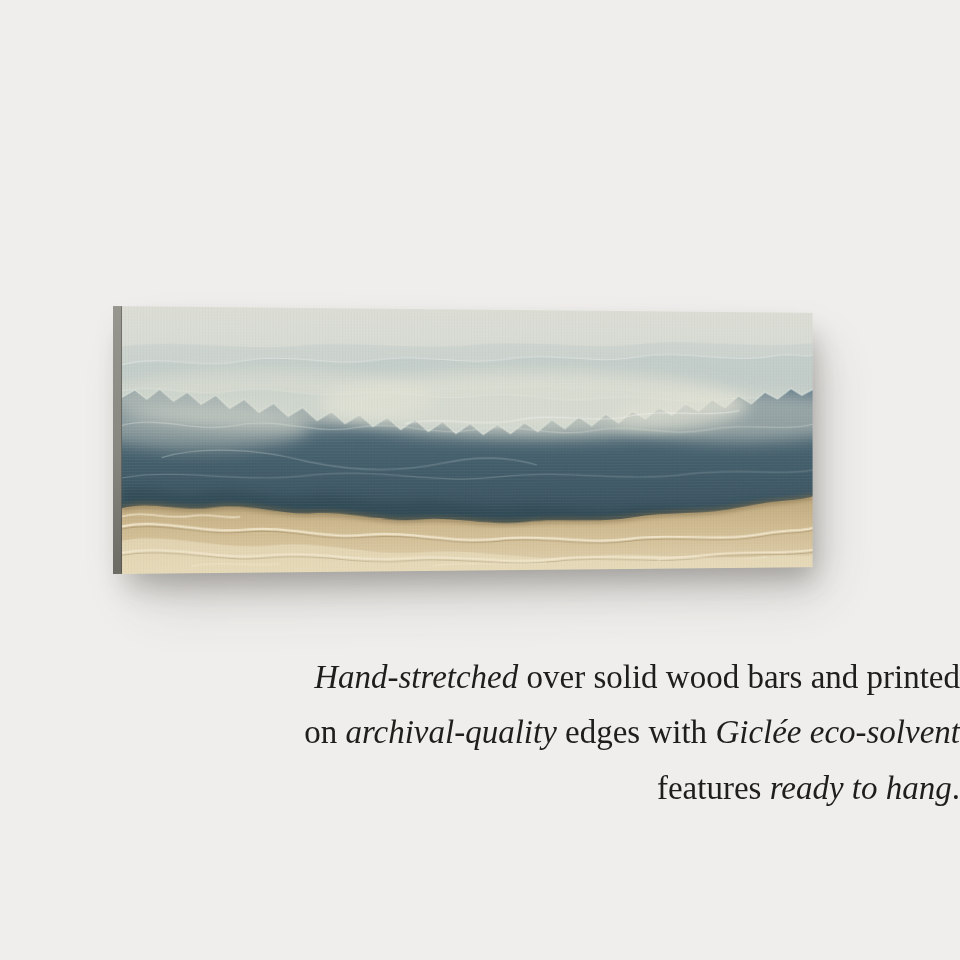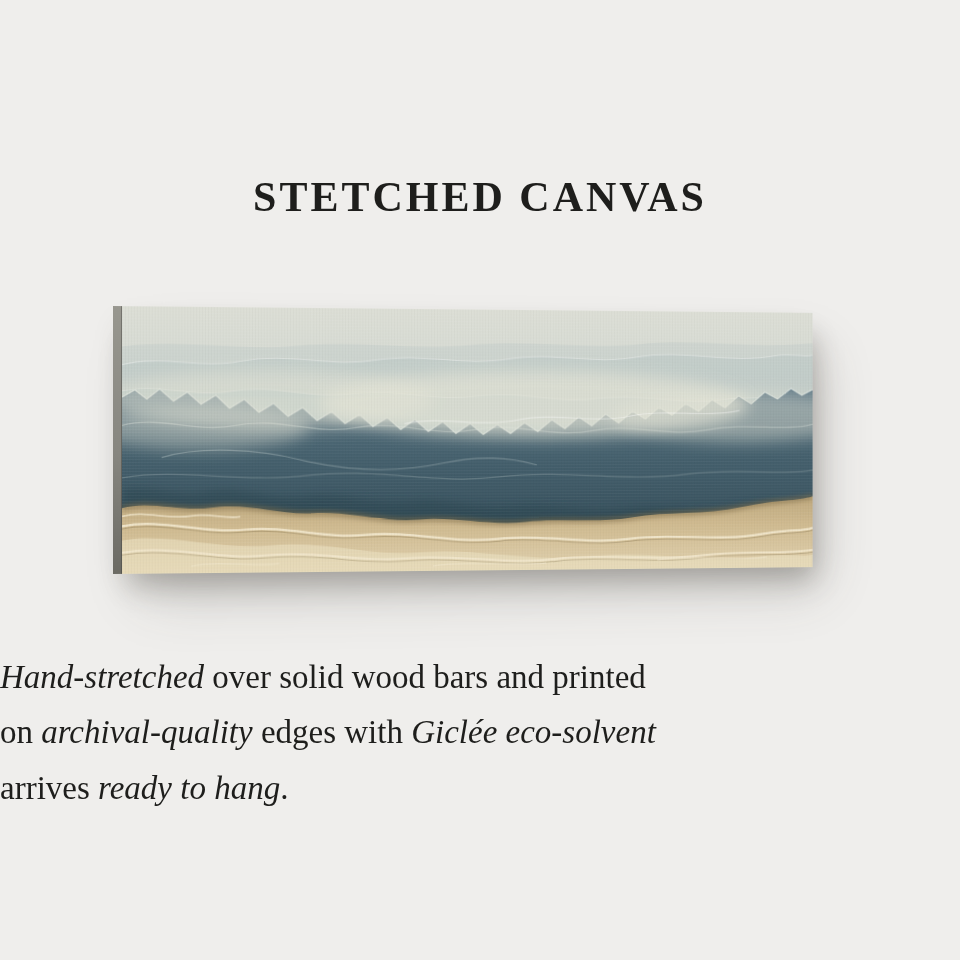--- a/index.html
+++ b/index.html
@@ -44,31 +44,30 @@
   }
   .canvas-face svg{display:block;width:100%;height:100%;}
   .weave{
     position:absolute;inset:0;pointer-events:none;
     background:
       repeating-linear-gradient(0deg, rgba(255,255,255,.04) 0 1px, rgba(0,0,0,0) 1px 3px),
       repeating-linear-gradient(90deg, rgba(0,0,0,.025) 0 1px, rgba(0,0,0,0) 1px 3px);
   }
   .desc{
     position:absolute;top:650px;left:0;width:100%;
-    text-align:left;font-size:33px;line-height:55.4px;
+    text-align:right;font-size:33px;line-height:55.4px;
     color:var(--ink,#1e1e1c);
   }
   .desc .it{font-style:italic;}
 </style>
 </head>
 <body>
 
 <div class="stage">
 
-  <div class="title">STETCHED CANVAS</div>
 
   <div class="canvas-wrap">
     <div class="canvas-side"></div>
     <div class="canvas-face">
       <svg viewBox="0 0 731 265" preserveAspectRatio="none" role="img" aria-label="abstract watercolor landscape canvas print: misty sage sky, slate blue mountain band, tan sand dunes">
         <defs>
           <linearGradient id="gSky" x1="0" y1="0" x2="0" y2="1">
             <stop offset="0" style="stop-color:var(--sky_top,#dcded5)"></stop>
             <stop offset="0.42" style="stop-color:var(--sky_mid,#cfd6d1)"></stop>
             <stop offset="0.72" style="stop-color:var(--sky_low,#c2cdc9)"></stop>
@@ -132,16 +131,16 @@
         <path d="M320,260 C360,254 400,262 440,258" fill="none" stroke="var(--contour_cream,#f2e8ce)" stroke-width="1.5" opacity="0.5"></path>
         <path d="M560,256 C600,250 640,258 680,254" fill="none" stroke="var(--contour_cream,#f2e8ce)" stroke-width="1.5" opacity="0.5"></path>
       </svg>
       <div class="weave"></div>
     </div>
   </div>
 
   <div class="desc">
     <div><span class="it">Hand-stretched</span><span> over solid wood bars and printed</span></div>
     <div><span>on </span><span class="it">archival-quality</span><span> edges with </span><span class="it">Giclée eco-solvent</span></div>
-    <div><span>arrives </span><span class="it">ready to hang</span><span>.</span></div>
+    <div><span>features </span><span class="it">ready to hang</span><span>.</span></div>
   </div>
 
 </div>
 
 </body></html>

